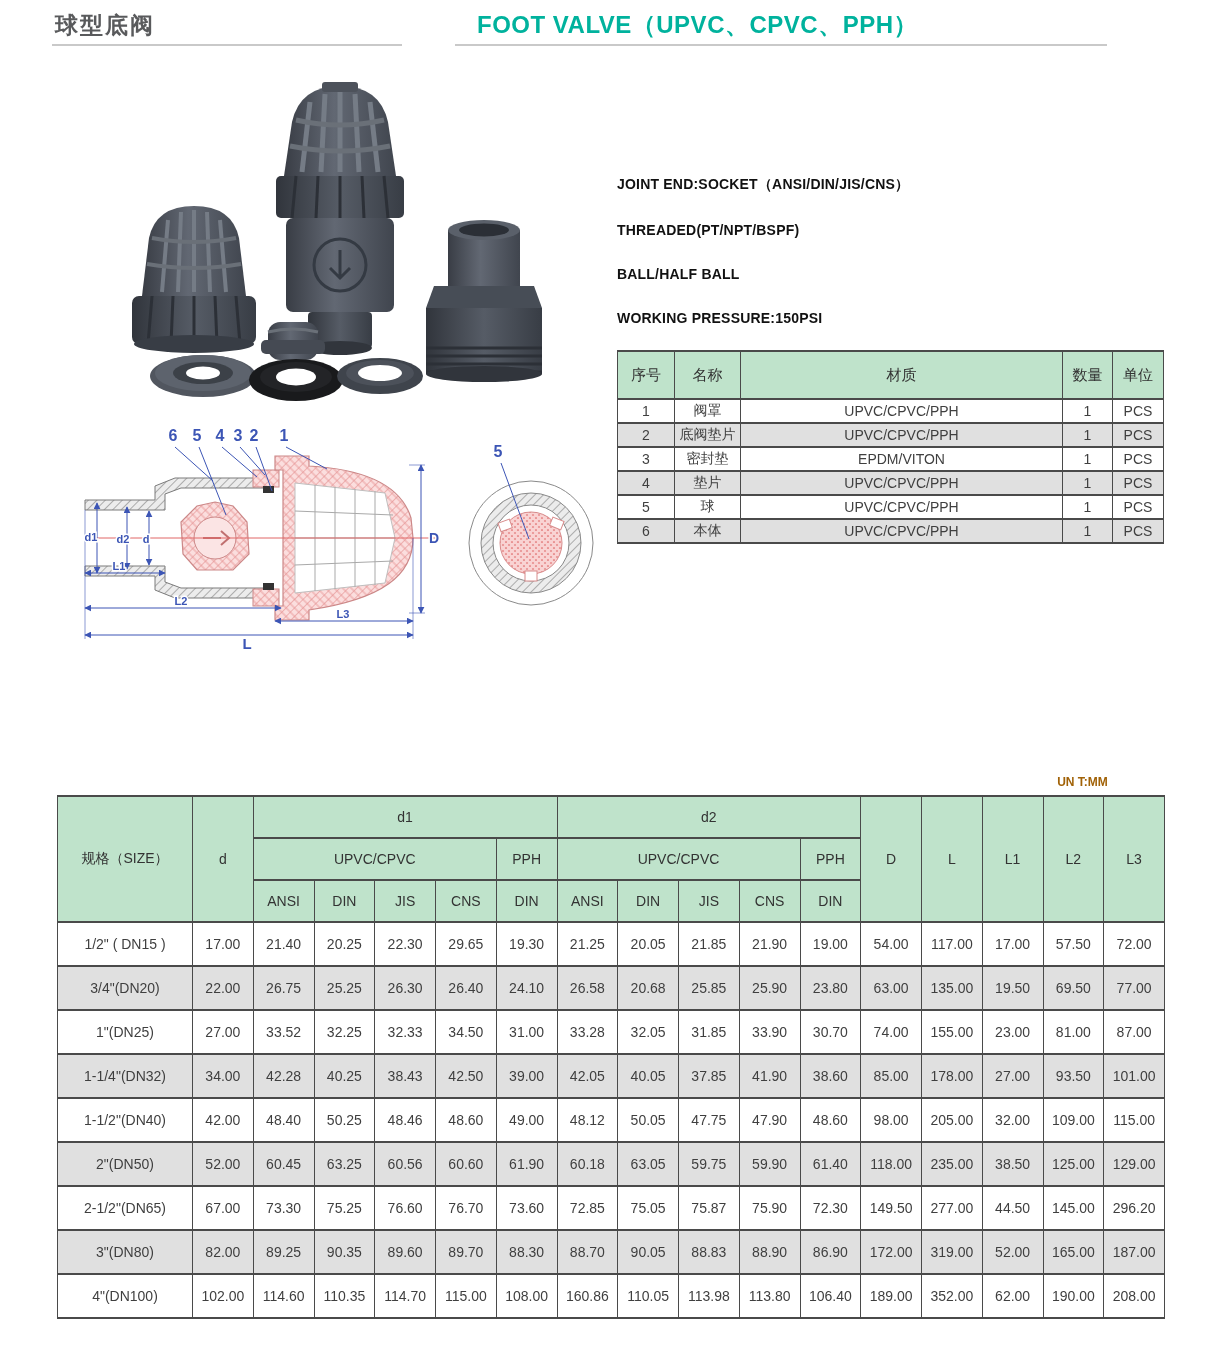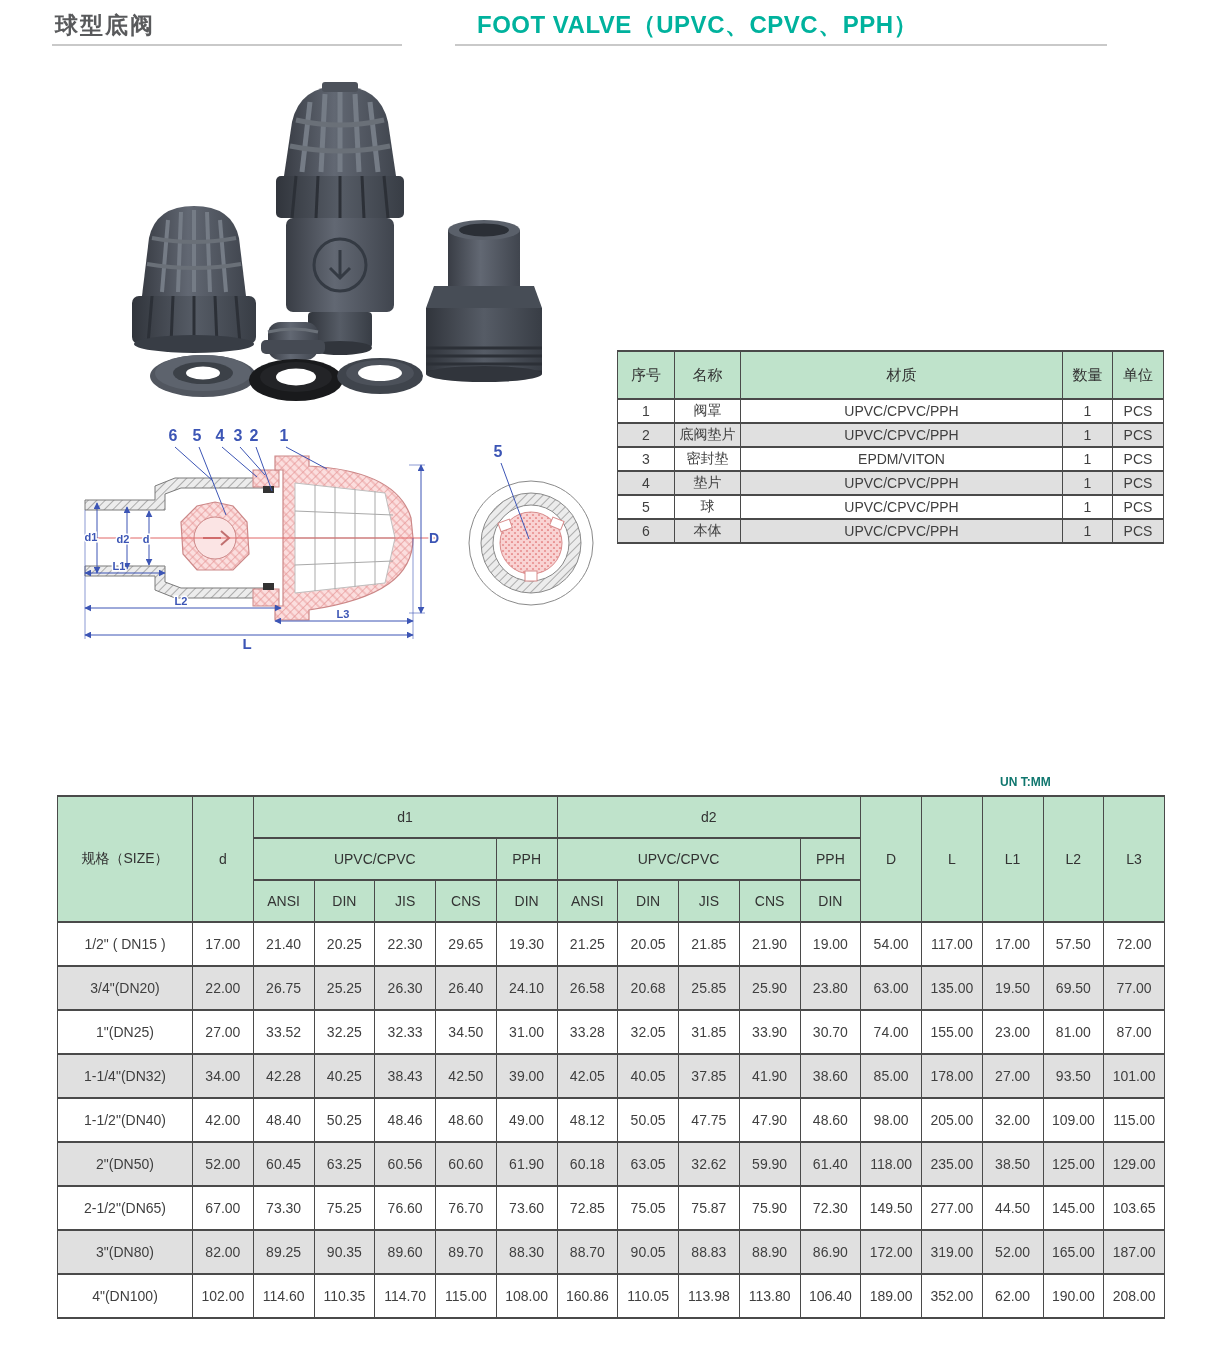--- a/index.html
+++ b/index.html
@@ -28,22 +28,22 @@
   }
   th{background:#bfe3cb;font-weight:normal;color:#333;}
   tr.alt td{background:#e0e0e0;}
   .parts-table{position:absolute;left:617px;top:350px;width:546px;font-size:14px;}
   .parts-table th{height:46px;font-size:15px;margin-left:12px;}
   .parts-table td{height:22px;}
   .dim-table{position:absolute;left:57px;top:795px;width:1108px;font-size:14px;}
   .dim-table th{font-size:14px;}
   .dim-table thead tr{height:42px;}
   .dim-table tbody tr{height:44px;}
-  .unit-note{position:absolute;left:1000px;top:775px;width:165px;text-align:left;
-    font-size:12px;font-weight:bold;color:#0f766e;}
+  .unit-note{position:absolute;left:1000px;top:775px;width:165px;text-align:center;
+    font-size:12px;font-weight:bold;color:#a16207;}
   
   .drawing{position:absolute;left:63px;top:423px;width:560px;height:240px;}
   .dimtxt{font-size:11px;fill:#3c55b5;font-weight:bold;paint-order:stroke;stroke:#ffffff;stroke-width:3px;}
   .callout{font-size:16px;fill:#3c55b5;font-weight:bold;}
 </style>
 </head>
 <body>
 
 <div class="page">
 
@@ -147,20 +147,26 @@
       <ellipse cx="178" cy="297" rx="36" ry="15" fill="#232427"></ellipse>
       <ellipse cx="178" cy="297" rx="20" ry="8.5" fill="#ffffff"></ellipse>
     </g>
     <g>
       <ellipse cx="262" cy="296" rx="43" ry="18" fill="#3f444c"></ellipse>
       <ellipse cx="262" cy="293" rx="34" ry="13" fill="#4c515a"></ellipse>
       <ellipse cx="262" cy="293" rx="22" ry="8" fill="#ffffff"></ellipse>
     </g>
   </svg>
 
+  <div class="specs">
+    <div>JOINT END:SOCKET（ANSI/DIN/JIS/CNS）</div>
+    <div>THREADED(PT/NPT/BSPF)</div>
+    <div>BALL/HALF BALL</div>
+    <div>WORKING PRESSURE:150PSI</div>
+  </div>
 
   <table class="parts-table">
     <colgroup>
       <col style="width:57px">
         <col style="width:66px">
         <col style="width:322px">
       <col style="width:50px">
         <col style="width:51px">
     </colgroup>
     <thead>
@@ -464,21 +470,21 @@
         <tr class="alt">
           <td>2"(DN50)</td>
           <td>52.00</td>
           <td>60.45</td>
           <td>63.25</td>
           <td>60.56</td>
           <td>60.60</td>
           <td>61.90</td>
           <td>60.18</td>
           <td>63.05</td>
-          <td>32.62</td>
+          <td>59.75</td>
           <td>59.90</td>
           <td>61.40</td>
           <td>118.00</td>
           <td>235.00</td>
           <td>38.50</td>
           <td>125.00</td>
           <td>129.00</td>
         </tr>
         <tr>
           <td>2-1/2"(DN65)</td>
@@ -490,21 +496,21 @@
           <td>73.60</td>
           <td>72.85</td>
           <td>75.05</td>
           <td>75.87</td>
           <td>75.90</td>
           <td>72.30</td>
           <td>149.50</td>
           <td>277.00</td>
           <td>44.50</td>
           <td>145.00</td>
-          <td>103.65</td>
+          <td>296.20</td>
         </tr>
         <tr class="alt">
           <td>3"(DN80)</td>
           <td>82.00</td>
           <td>89.25</td>
           <td>90.35</td>
           <td>89.60</td>
           <td>89.70</td>
           <td>88.30</td>
           <td>88.70</td>

